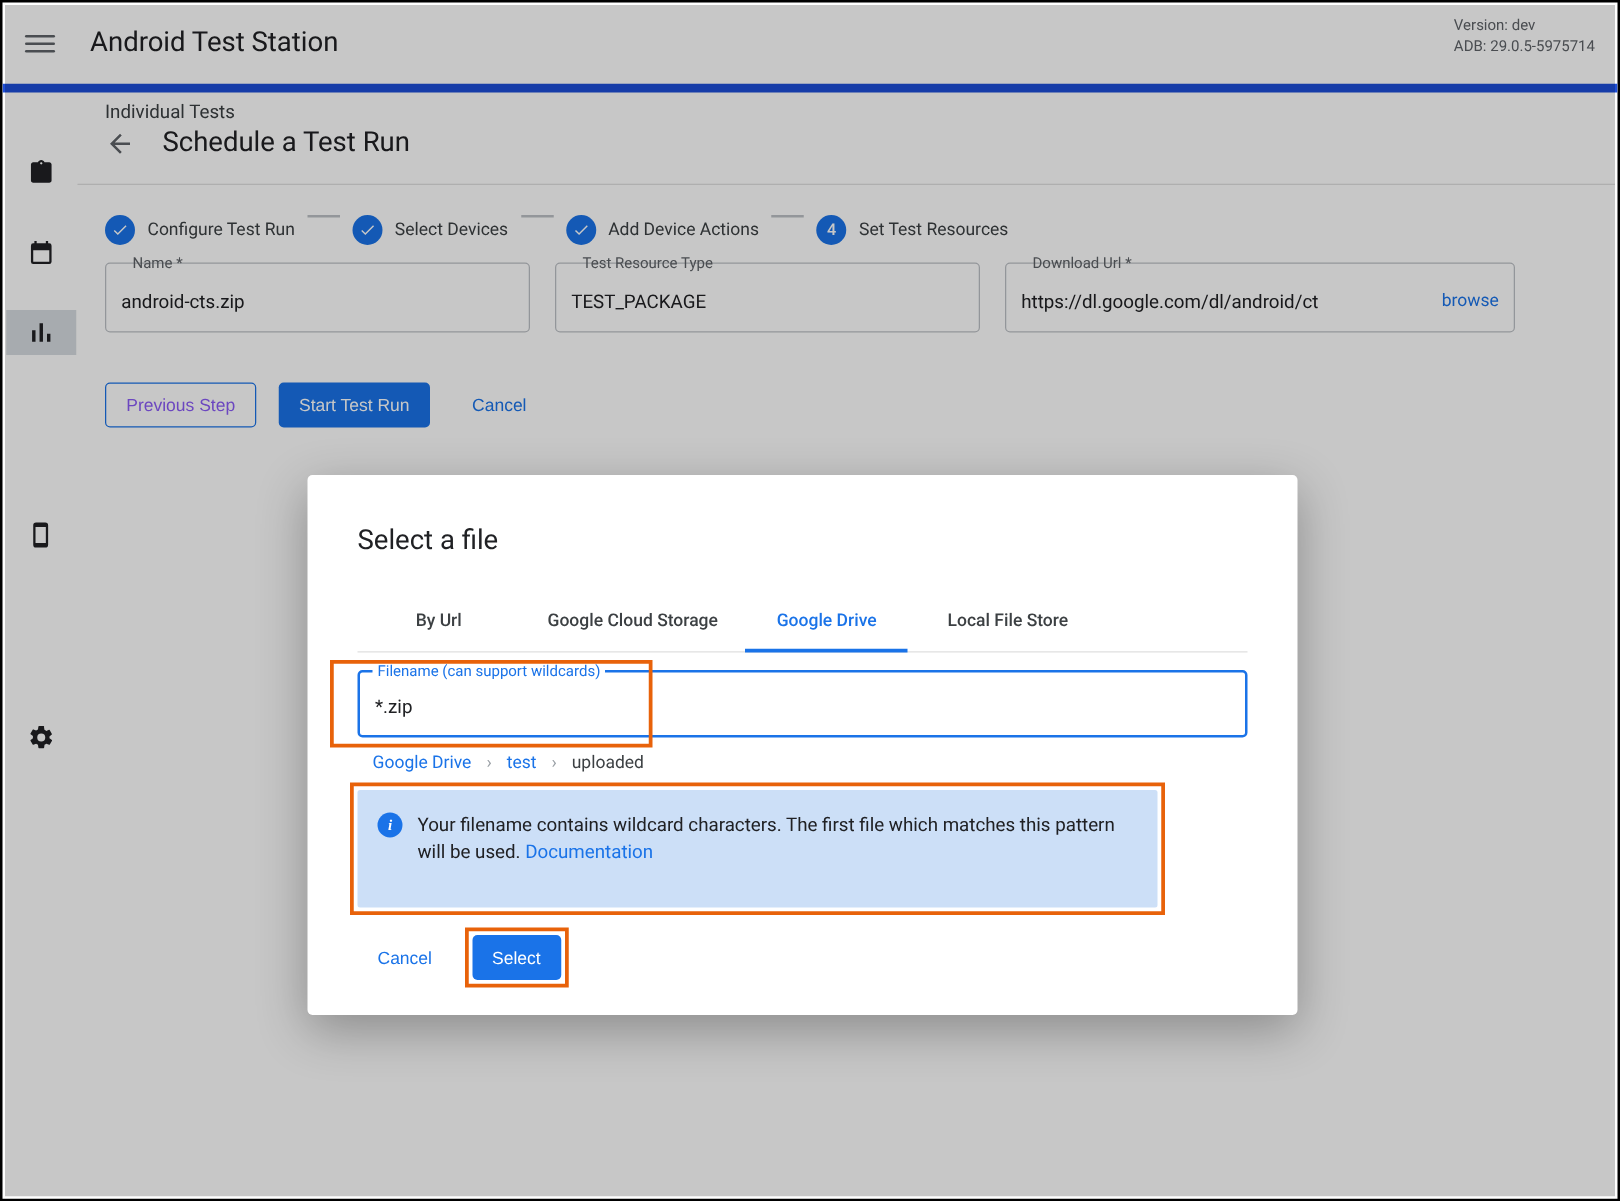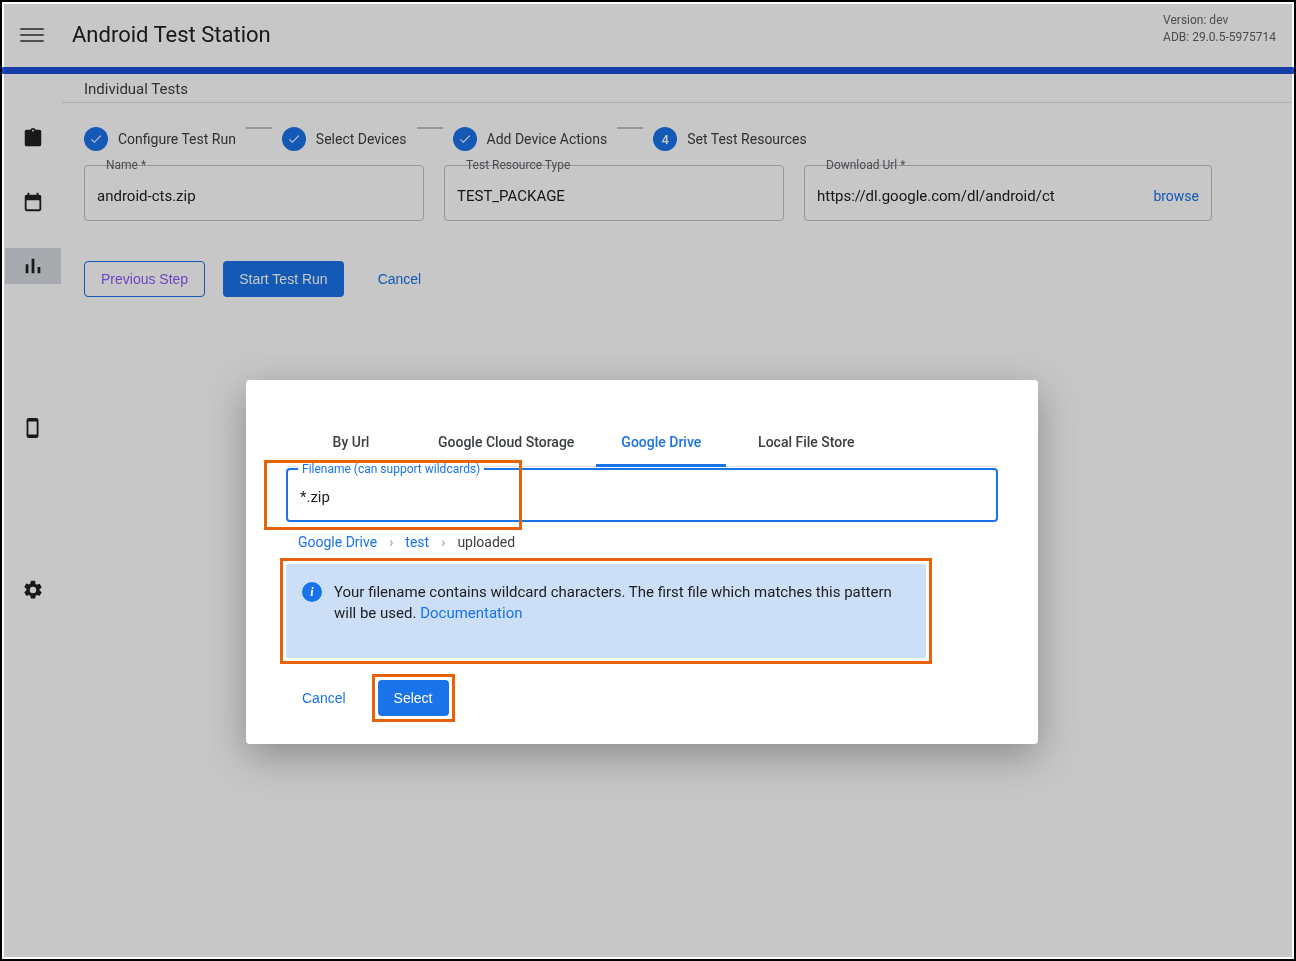--- a/index.html
+++ b/index.html
@@ -124,21 +124,21 @@
   left: 244px; top: 378px;
   width: 792px;
   background: #fff;
   border-radius: 4px;
   box-shadow: 0 12px 40px rgba(0,0,0,0.3);
   padding: 40px 40px 28px;
 }
 .modal-title { font-size: 22px; font-weight: 400; margin-bottom: 30px; }
 .tabs {
   display: flex; border-bottom: 1px solid #e0e0e0;
-  margin-bottom: 1px;
+  margin-bottom: 14px;
 }
 .tab {
   flex: 0 0 auto;
   padding: 14px 22px;
   font-size: 14px; font-weight: 500;
   color: #3c4043;
   cursor: pointer;
   text-align: center;
   min-width: 130px;
 }
@@ -244,20 +244,26 @@
   <div class="gap"></div>
   <div class="nav-item">
     <svg class="icon-svg" viewBox="0 0 24 24" fill="currentColor">
         <path d="M19.14 12.94a7.07 7.07 0 0 0 .05-.94 7.07 7.07 0 0 0-.05-.94l2.03-1.58a.5.5 0 0 0 .12-.64l-1.92-3.32a.5.5 0 0 0-.6-.22l-2.39.96a6.93 6.93 0 0 0-1.62-.94l-.36-2.54A.5.5 0 0 0 14 2h-4a.5.5 0 0 0-.5.42l-.36 2.54c-.58.24-1.12.56-1.62.94l-2.39-.96a.5.5 0 0 0-.6.22L2.61 8.48a.5.5 0 0 0 .12.64l2.03 1.58c-.03.31-.05.63-.05.94s.02.63.05.94L2.73 14.16a.5.5 0 0 0-.12.64l1.92 3.32c.14.24.43.34.6.22l2.39-.96c.5.38 1.04.7 1.62.94l.36 2.54c.4.24.25.42.5.42h4c.25 0 .46-.18.5-.42l.36-2.54c.58-.24 1.12-.56 1.62-.94l2.39.96c.17.12.46.02.6-.22l1.92-3.32a.5.5 0 0 0-.12-.64l-2.03-1.58zM12 15.5A3.5 3.5 0 1 1 12 8.5a3.5 3.5 0 0 1 0 7z"></path>
       </svg>
   </div>
 </div>
 
 <div class="main">
   <div class="breadcrumb-small">Individual Tests</div>
+  <div class="page-title-row">
+    <svg class="back-arrow" viewBox="0 0 24 24" fill="currentColor">
+        <path d="M20 11H7.83l5.59-5.59L12 4l-8 8 8 8 1.41-1.41L7.83 13H20z"></path>
+      </svg>
+    <div class="page-title">Schedule a Test Run</div>
+  </div>
   <div class="divider"></div>
 
   <div class="stepper">
     <div class="step">
       <div class="step-circle">
           <svg class="check-svg" viewBox="0 0 24 24" fill="#fff">
             <path d="M9 16.2 4.8 12l-1.4 1.4L9 19 21 7l-1.4-1.4z"></path>
           </svg>
         </div>
       <span class="step-label">Configure Test Run</span>
@@ -306,20 +312,21 @@
   <div class="actions-row">
     <button class="btn btn-outline">Previous Step</button>
     <button class="btn btn-primary">Start Test Run</button>
     <button class="btn btn-text">Cancel</button>
   </div>
 </div>
 
 <div class="overlay-dim"></div>
 
 <div class="modal">
+  <div class="modal-title">Select a file</div>
 
   <div class="tabs">
     <div class="tab">By Url</div>
     <div class="tab" style="min-width:180px">Google Cloud Storage</div>
     <div class="tab active">Google Drive</div>
     <div class="tab" style="min-width:160px">Local File Store</div>
   </div>
 
 
   <div class="hl-box hl-filename">

